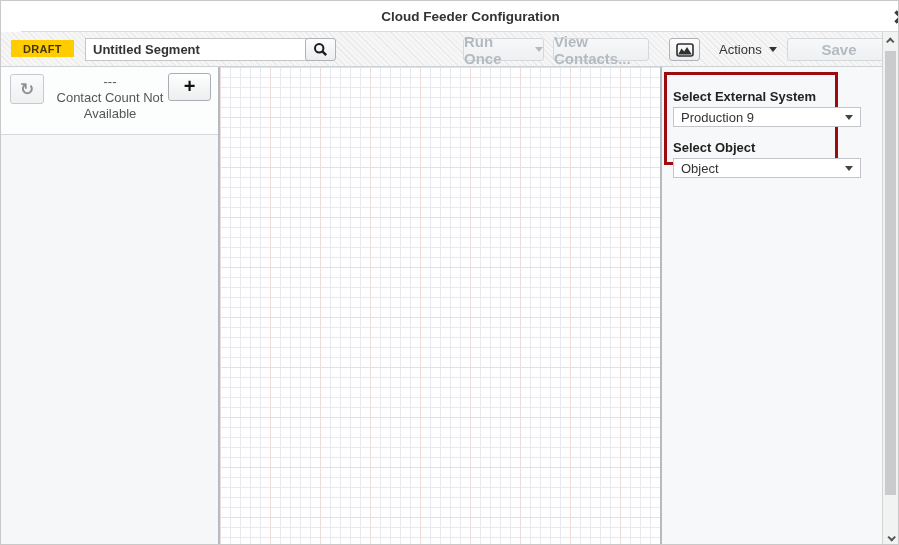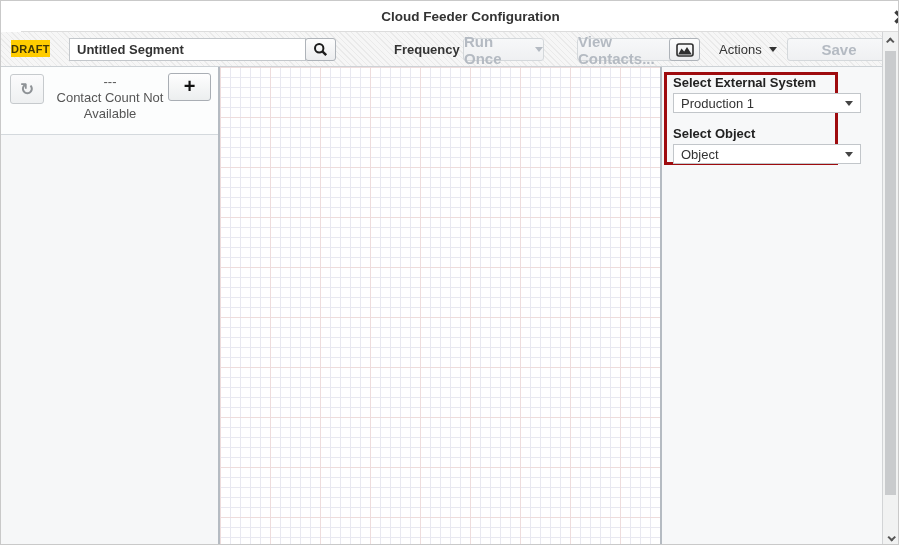--- a/index.html
+++ b/index.html
@@ -11,32 +11,32 @@
               border-bottom:1px solid #dcdcdc; display:flex; align-items:center; justify-content:center;margin-left:20px; }
   .title { font-size:13.5px; font-weight:bold; color:#333; }
   .close-btn { position:absolute; right:8px; top:5px; width:22px; height:22px; cursor:pointer;
                display:flex; align-items:center; justify-content:center; }
 
   
   .toolbar { position:absolute; left:0; top:31px; width:883px; height:35px;
              background:repeating-linear-gradient(45deg,#f6f6f6 0px,#f6f6f6 3px,#eaeaea 3px,#eaeaea 4px);
              border-bottom:1px solid #cdd2d6; }
   .badge-draft { position:absolute; left:10px; top:8px; background:#ffcc00; color:#413705;
-                 font-size:11px; font-weight:bold; padding:3px 0 2px; letter-spacing:.3px; }
-  .seg-input { position:absolute; left:68px; top:6px; width:237px; height:23px; border:1px solid #c3c7cb;
+                 font-size:11px; font-weight:bold; padding:3px 12px 2px; letter-spacing:.3px; }
+  .seg-input { position:absolute; left:84px; top:6px; width:237px; height:23px; border:1px solid #c3c7cb;
                background:#fff; font-family:"Liberation Sans",sans-serif; font-size:13px; font-weight:bold;
                color:#333; padding:0 7px; outline:none; }
   .btn { position:absolute; top:6px; height:23px; border:1px solid #aeb3b9; border-radius:3px;
          background:linear-gradient(#fdfdfd,#ecedef); font-size:15px; color:#333;
          display:flex; align-items:center; justify-content:center; cursor:pointer; }
   .btn-search { left:304px; width:31px; }
   .btn-disabled { background:linear-gradient(#f7f8f9,#eff0f2); border-color:#d4d8db;
                   color:#b4bac2; font-weight:bold; cursor:default; }
   .btn-runonce { left:462px; width:81px; }
-  .btn-viewcontacts { left:576px; width:107px; }
+  .btn-viewcontacts { left:552px; width:96px; }
   .btn-chart { left:668px; width:31px; }
   .btn-save { left:786px; width:104px; }
   .lbl-frequency { position:absolute; left:393px; top:0; height:35px; display:flex; align-items:center;
                    font-size:13px; font-weight:bold; color:#333; }
   .menu-actions { position:absolute; left:708px; top:6px; height:23px; padding:0 10px; display:flex;
                   align-items:center; gap:7px; font-size:13px; color:#333; cursor:pointer; }
   .caret { width:0; height:0; border-left:4px solid transparent; border-right:4px solid transparent;
            border-top:5px solid #333; display:inline-block; }
   .caret-gray { border-top-color:#b4bac2; margin-left:7px; }
 
@@ -61,21 +61,21 @@
     background-image:
       linear-gradient(to right,#eedcdc 1px,transparent 1px),
       linear-gradient(to bottom,#eedcdc 1px,transparent 1px),
       linear-gradient(to right,#e8e8f0 1px,transparent 1px),
       linear-gradient(to bottom,#e8e8f0 1px,transparent 1px);
     background-size:50px 50px,50px 50px,10px 10px,10px 10px;
     border-right:2px solid #b5bbc2; }
 
   .right-panel { width:220px; height:100%; background:#f7f8f9; position:relative; }
   .config-box { position:absolute; left:2px; top:5px; width:174px; height:93px;
-                border:3px solid #9e0b0e; padding:0 6px; }
+                border:3px solid #9e0b0e; padding:14px 6px; }
   .cfg-label { font-size:13px; font-weight:bold; color:#222; }
   .cfg-label2 { margin-top:13px; }
   .select { margin-top:3px; width:188px; height:20px; background:#fff; border:1px solid #c2c6ca;
             display:flex; align-items:center; position:relative; padding-left:7px;
             font-size:13px; color:#333; cursor:pointer; }
   .select .caret { position:absolute; right:7px; top:7px; border-top-color:#444; }
 
   
   .scrollbar { position:absolute; right:0; top:31px; width:16px; height:514px; background:#f1f2f2;
                border-left:1px solid #d2d4d6; }
@@ -105,21 +105,20 @@
 
   <div class="toolbar">
     <div class="badge-draft">DRAFT</div>
     <input class="seg-input" value="Untitled Segment" style="">
     <div class="btn btn-search">
       <svg width="15" height="15" viewBox="0 0 15 15">
         <circle cx="6.2" cy="6.2" r="4.2" fill="none" stroke="#1c1c1c" stroke-width="2"></circle>
         <line x1="9.4" y1="9.4" x2="13.2" y2="13.2" stroke="#1c1c1c" stroke-width="2.4"></line>
       </svg>
     </div>
-    <div class="lbl-frequency">Frequency</div>
     <div class="btn btn-disabled btn-runonce">
       <span>Run Once</span>
       <span class="caret caret-gray"></span>
     </div>
     <div class="btn btn-disabled btn-viewcontacts">
       <span>View Contacts...</span>
     </div>
     <div class="btn btn-chart">
       <svg width="18" height="14" viewBox="0 0 18 14">
         <rect x="1" y="1" width="16" height="12" rx="2" fill="none" stroke="#2f2f2f" stroke-width="1.6"></rect>
@@ -151,21 +150,21 @@
         </div>
       </div>
     </div>
 
     <div class="canvas"></div>
 
     <div class="right-panel">
       <div class="config-box">
         <div class="cfg-label">Select External System</div>
         <div class="select">
-          <span>Production 1</span>
+          <span>Production 9</span>
           <span class="caret"></span>
         </div>
         <div class="cfg-label cfg-label2">Select Object</div>
         <div class="select">
           <span>Object</span>
           <span class="caret"></span>
         </div>
       </div>
     </div>
   </div>

